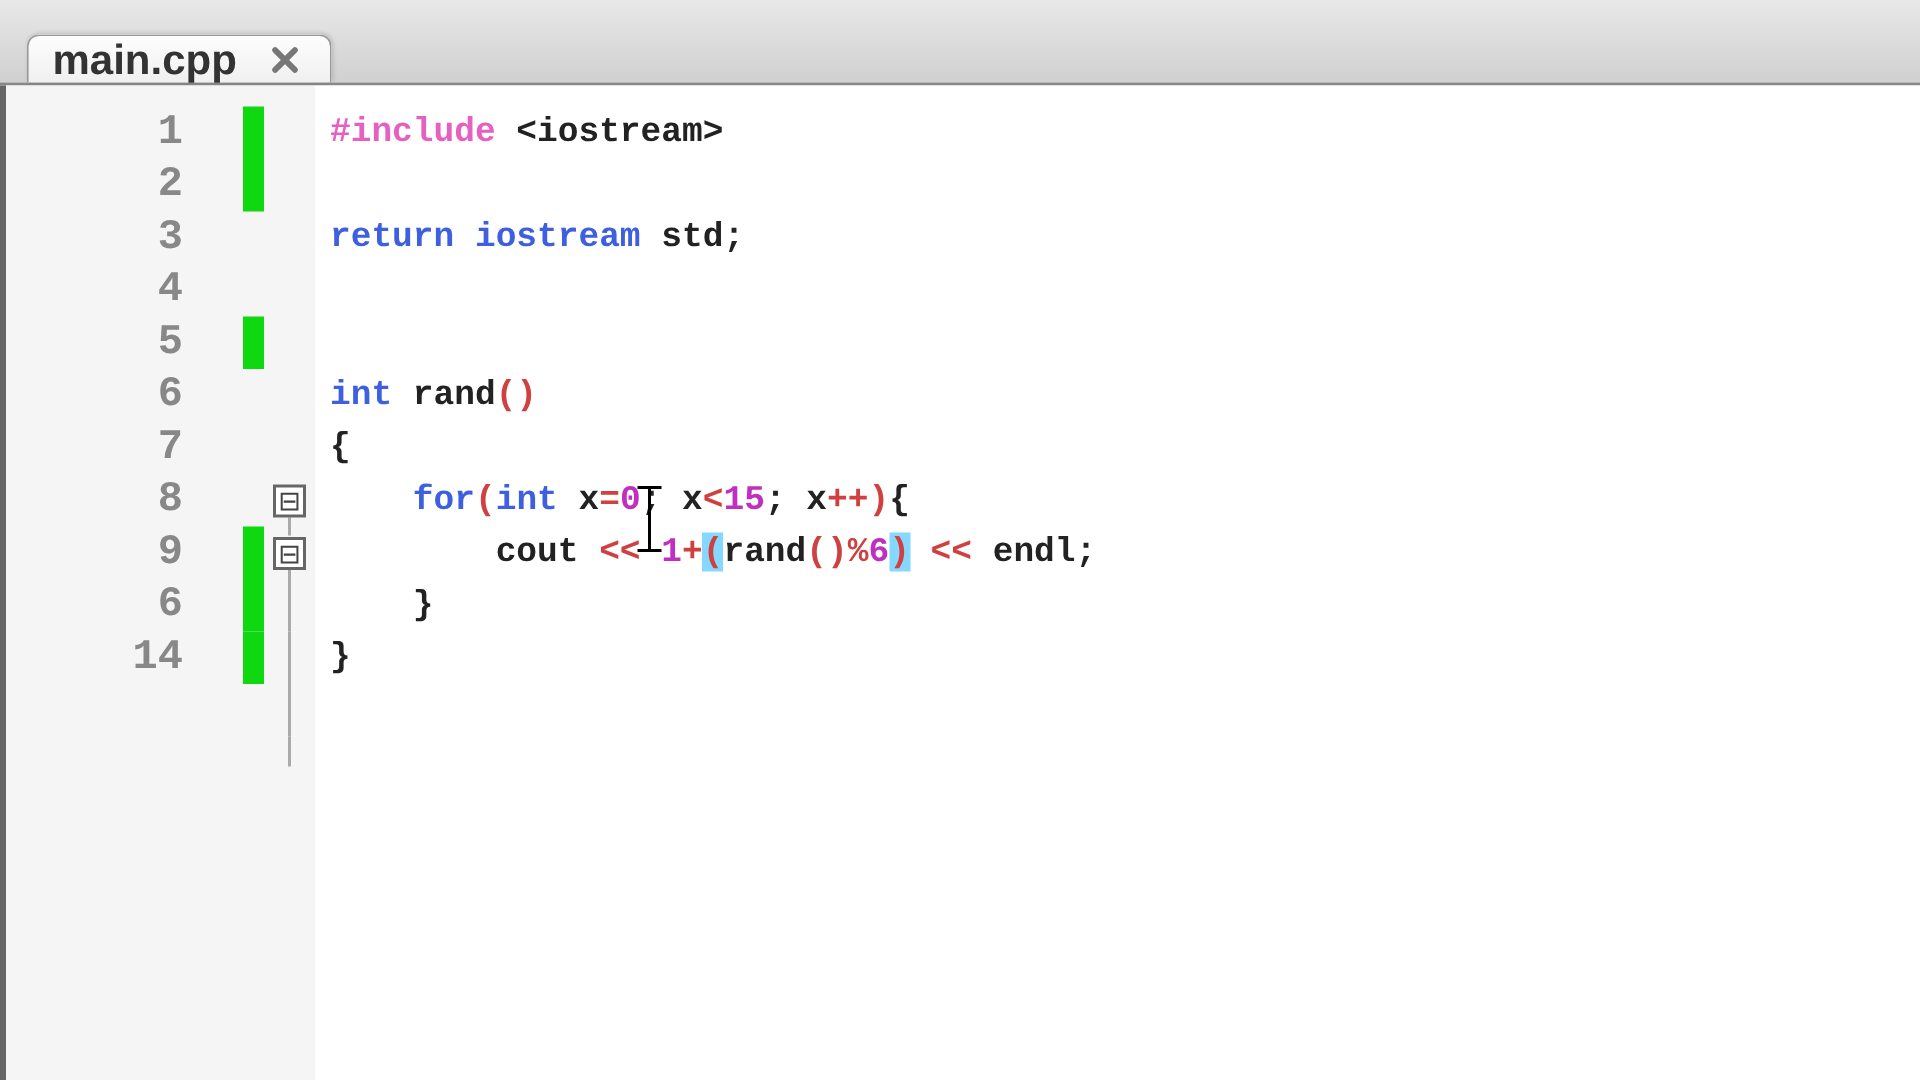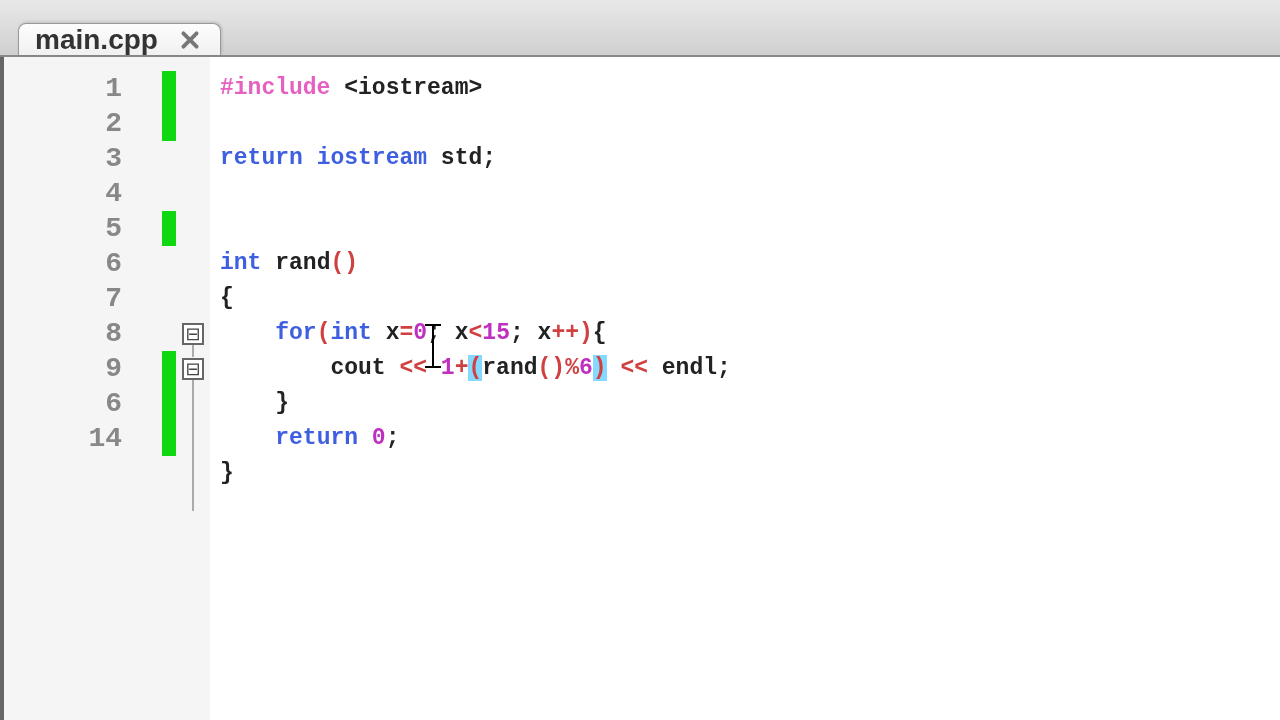--- a/index.html
+++ b/index.html
@@ -272,19 +272,18 @@
     <div class="code-line"><span class="kw-blue">int </span><span>rand</span><span class="op-red">()</span></div>
 
     <div class="code-line"><span>{</span></div>
 
     <div class="code-line"><span>    </span><span class="kw-blue">for</span><span class="op-red">(</span><span class="kw-blue">int </span><span>x</span><span class="op-red">=</span><span class="num-purple">0</span><span>; </span><span>x</span><span class="op-red">&lt;</span><span class="num-purple">15</span><span>; </span><span>x</span><span class="op-red">++</span><span class="op-red">)</span><span>{</span></div>
 
     <div class="code-line"><span>        </span><span>cout </span><span class="op-red">&lt;&lt; </span><span class="num-purple">1</span><span class="op-red">+</span><span class="bracket-hl">(</span><span>rand</span><span class="op-red">()</span><span class="op-red">%</span><span class="num-purple">6</span><span class="bracket-hl">)</span><span> </span><span class="op-red">&lt;&lt; </span><span>endl</span><span>;</span></div>
 
     <div class="code-line"><span>    </span><span>}</span></div>
 
-    <div class="code-line"><span>    </span><span class="kw-blue">return </span><span class="num-purple">0</span><span>;</span></div>
 
     <div class="code-line"><span>}</span></div>
 
     <div class="code-line"> </div>
   </div>
 </div>
 
 </body></html>

